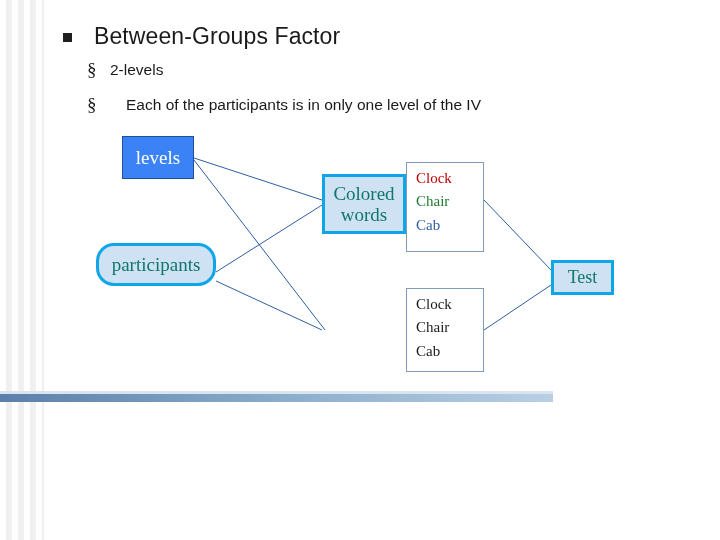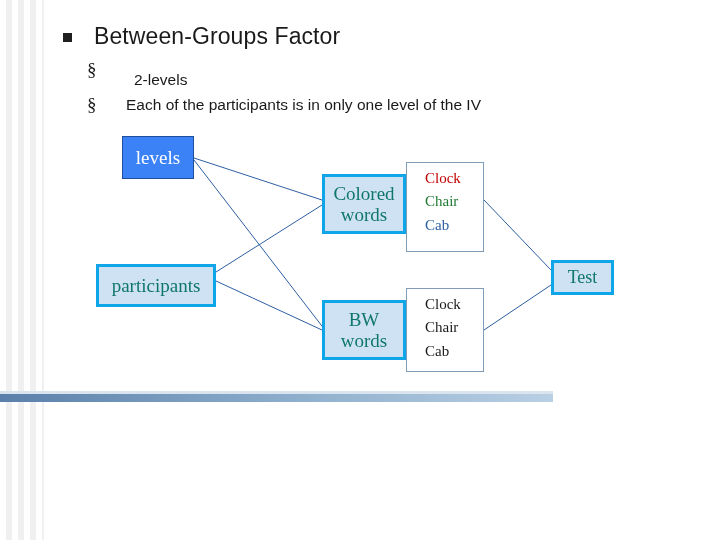--- a/index.html
+++ b/index.html
@@ -42,21 +42,21 @@
   .bullet-sign{
     position:absolute;
     font-family:"Liberation Serif", serif;
     font-size:19px;color:#1a1a1a;
   }
   .bullet-text{
     position:absolute;
     font-size:15.5px;color:#1a1a1a;white-space:nowrap;
   }
   #b1-sign{left:87px;top:59px;}
-  #b1-text{left:110px;top:71px;margin-left:24px;}
+  #b1-text{left:110px;top:61px;}
   #b2-sign{left:87px;top:94px;}
   #b2-text{left:126px;top:96px;}
 
   
   .box{
     position:absolute;
     box-sizing:border-box;
     display:flex;align-items:center;justify-content:center;
     text-align:center;
     font-family:"Liberation Serif", serif;
@@ -67,33 +67,33 @@
     border:1px solid #1f4e9c;
     color:#ffffff;
   }
   .box-light{
     background:#cfe2f3;
     border:3px solid #0ea5e9;
     color:#0f766e;
   }
 
   #box-levels{left:122px;top:136px;width:72px;height:43px;font-size:19px;}
-  #box-participants{left:96px;top:264px;width:120px;height:43px;font-size:19px;}
+  #box-participants{left:96px;top:243px;width:120px;height:43px;font-size:19px;border-radius:18px;}
   #box-colored{left:322px;top:174px;width:84px;height:60px;font-size:19px;}
   #box-bw{left:322px;top:300px;width:84px;height:60px;font-size:19px;}
   #box-test{left:551px;top:260px;width:63px;height:35px;font-size:18px;}
 
   
   .wordbox{
     position:absolute;
     box-sizing:border-box;
     background:#ffffff;
     border:1px solid #7f9db9;
     font-family:"Liberation Serif", serif;
-    padding:4px 0 0 18px;
+    padding:4px 0 0 9px;
   }
   #words-top{left:406px;top:162px;width:78px;height:90px;}
   #words-bottom{left:406px;top:288px;width:78px;height:84px;}
   .word{
     display:block;font-size:15px;line-height:1.55;white-space:nowrap;
   }
   .w-red{color:#c00000;}
   .w-green{color:#1f7a34;}
   .w-blue{color:#2e5fa3;}
   .w-black{color:#1a1a1a;}
@@ -141,21 +141,20 @@
 
     <line x1="216" y1="281" x2="322" y2="330" stroke="#2e5fa3" stroke-width="1"></line>
 
     <line x1="484" y1="200" x2="551" y2="270" stroke="#2e5fa3" stroke-width="1"></line>
     <line x1="484" y1="330" x2="551" y2="285" stroke="#2e5fa3" stroke-width="1"></line>
   </svg>
 
   <div class="box box-blue" id="box-levels">levels</div>
   <div class="box box-light" id="box-participants">participants</div>
   <div class="box box-light" id="box-colored">Colored words</div>
-  <div class="box box-light" id="box-bw">BW words</div>
   <div class="box box-light" id="box-test">Test</div>
 
   <div class="wordbox" id="words-top">
     <span class="word w-red">Clock</span>
     <span class="word w-green">Chair</span>
     <span class="word w-blue">Cab</span>
   </div>
 
   <div class="wordbox" id="words-bottom">
     <span class="word w-black">Clock</span>

